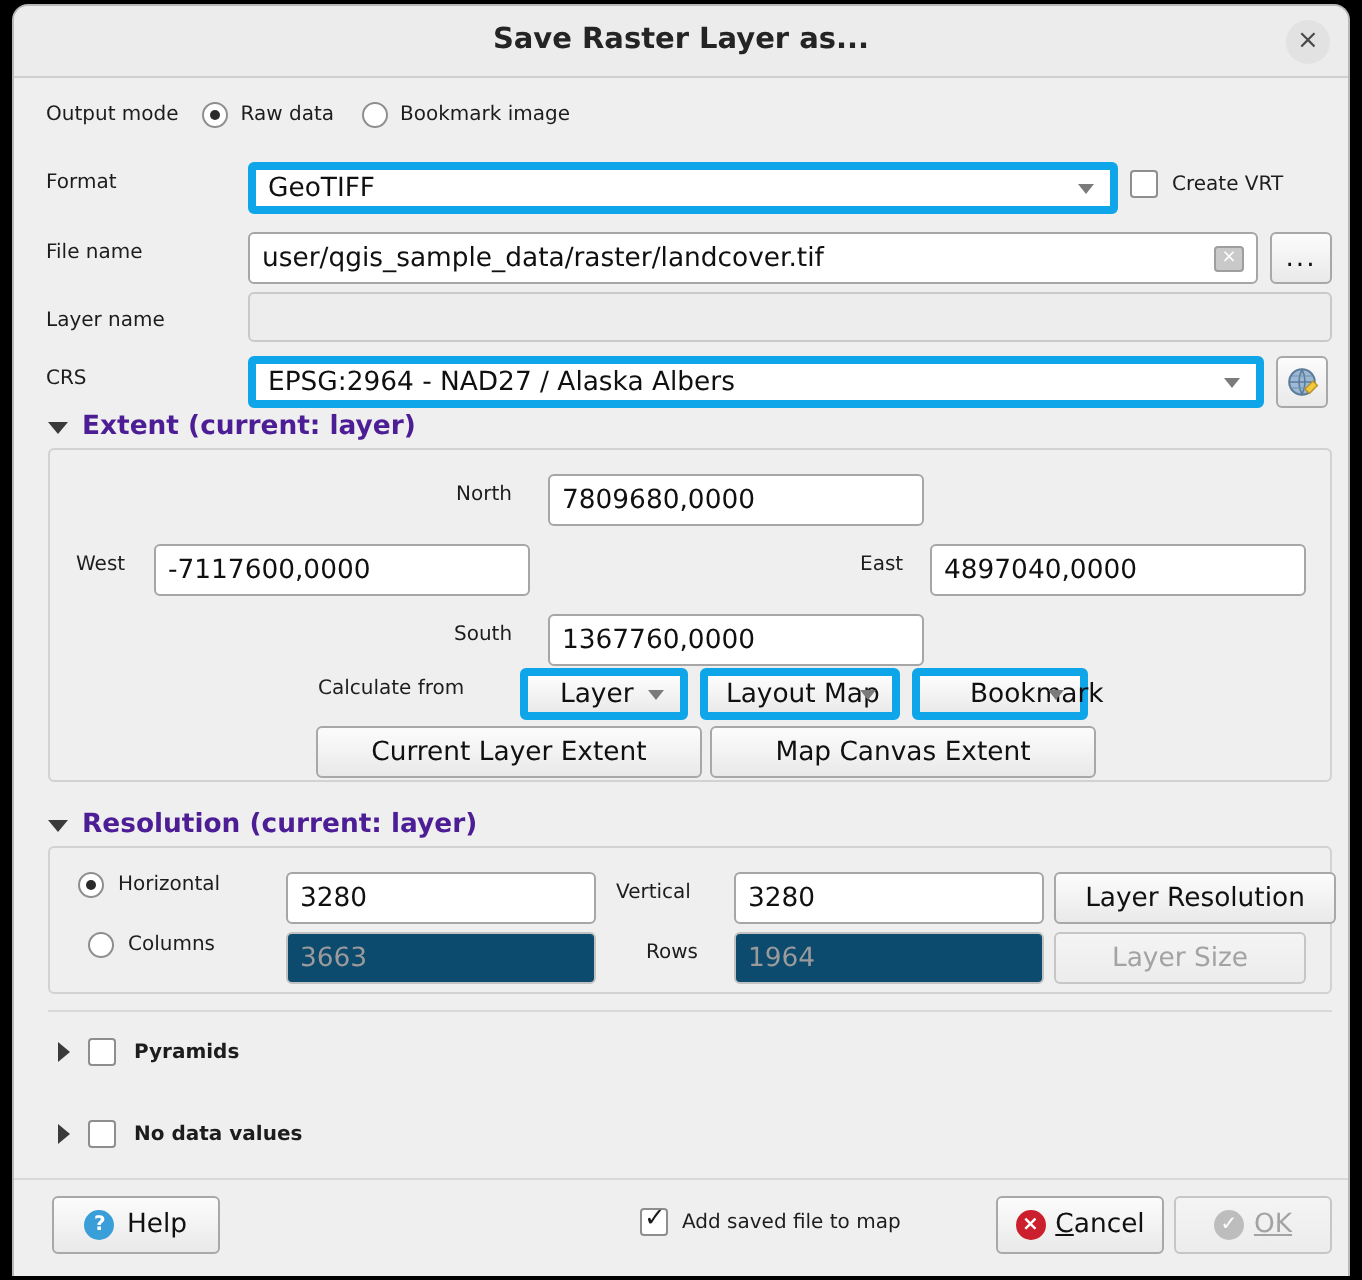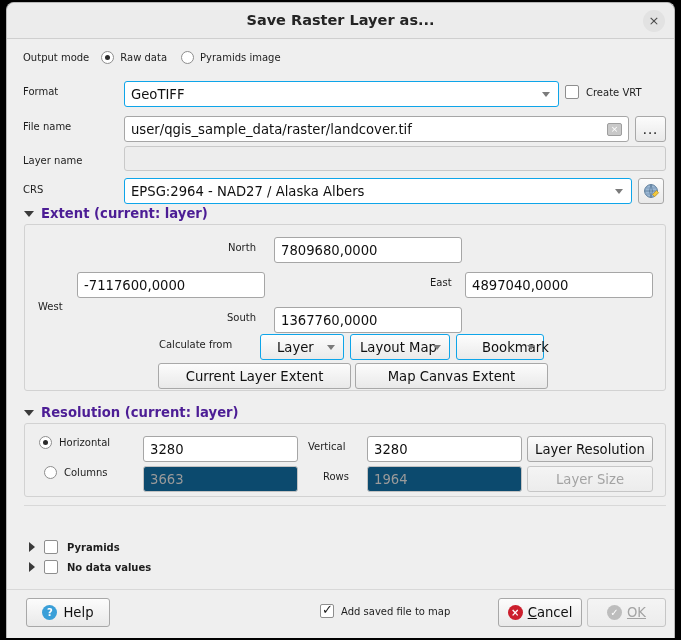--- a/index.html
+++ b/index.html
@@ -59,21 +59,21 @@
     font-size: 13.2px;
     color: #101010;
     padding: 0 6px;
     display: flex;
     align-items: center;
     height: 26px;
   }
   .field.disabled { background: #0c4a6e; border-color: #c2c2c2; color: #9a9a9a; }
   .combo {
     background: linear-gradient(#fdfdfd, #eaeaea);
-    border: 1px solid #0ea5e9;
+    border: 4px solid #0ea5e9;
     border-radius: 3px;
     font-size: 13.2px;
     color: #101010;
     padding: 0 6px;
     display: flex;
     align-items: center;
     height: 26px;
     position: relative;
   }
   .combo.white { background: #ffffff; }
@@ -201,21 +201,21 @@
   </div>
 
   <div class="row" style="left:16px; top:48px;">
     <span class="lbl">Output mode</span>
     <span style="display:inline-flex;align-items:center;gap:6px;margin-left:12px;cursor:pointer;">
       <span class="radio on"></span>
       <span class="lbl">Raw data</span>
     </span>
     <span style="display:inline-flex;align-items:center;gap:6px;margin-left:14px;cursor:pointer;">
       <span class="radio"></span>
-      <span class="lbl">Pyramids image</span>
+      <span class="lbl">Bookmark image</span>
     </span>
   </div>
 
   <span class="lbl" style="position:absolute;left:16px;top:83px;">Format</span>
   <div class="combo white" style="position:absolute;left:117px;top:78px;width:435px;">
     <span>GeoTIFF</span>
     <span class="arrow"></span>
   </div>
   <div class="row" style="left:558px; top:82px; gap:7px; cursor:pointer;">
     <span class="cb"></span>
@@ -252,21 +252,21 @@
     <span class="tri-down"></span>
     <span>Extent (current: layer)</span>
   </div>
   <div class="groupbox" style="left:17px;top:221px;width:642px;height:167px;">
 
     <span class="lbl" style="position:absolute;left:203px;top:17px;">North</span>
     <div class="field" style="position:absolute;left:249px;top:12px;width:188px;">
       <span>7809680,0000</span>
     </div>
 
-    <span class="lbl" style="position:absolute;left:13px;top:52px;margin-top:24px;">West</span>
+    <span class="lbl" style="position:absolute;left:13px;top:52px;">West</span>
     <div class="field" style="position:absolute;left:52px;top:47px;width:188px;">
       <span>-7117600,0000</span>
     </div>
 
     <span class="lbl" style="position:absolute;left:405px;top:52px;">East</span>
     <div class="field" style="position:absolute;left:440px;top:47px;width:188px;">
       <span>4897040,0000</span>
     </div>
 
     <span class="lbl" style="position:absolute;left:202px;top:87px;">South</span>
@@ -302,40 +302,40 @@
       <span class="radio on"></span>
       <span class="lbl">Horizontal</span>
     </div>
     <div class="field" style="position:absolute;left:118px;top:12px;width:155px;">
       <span>3280</span>
     </div>
     <span class="lbl" style="position:absolute;left:283px;top:17px;">Vertical</span>
     <div class="field" style="position:absolute;left:342px;top:12px;width:155px;">
       <span>3280</span>
     </div>
-    <div class="btn" style="position:absolute;left:502px;top:12px;width:126px;">Layer Resolution</div>
+    <div class="btn" style="position:absolute;left:502px;top:12px;width:141px;">Layer Resolution</div>
 
     <div class="row" style="left:19px;top:42px;gap:7px;cursor:pointer;">
       <span class="radio"></span>
       <span class="lbl">Columns</span>
     </div>
     <div class="field disabled" style="position:absolute;left:118px;top:42px;width:155px;">
       <span>3663</span>
     </div>
     <span class="lbl" style="position:absolute;left:298px;top:47px;">Rows</span>
     <div class="field disabled" style="position:absolute;left:342px;top:42px;width:155px;">
       <span>1964</span>
     </div>
     <div class="btn disabled" style="position:absolute;left:502px;top:42px;width:126px;">Layer Size</div>
   </div>
 
   <div class="sep" style="left:17px;top:502px;width:642px;"></div>
 
 
-  <div class="row" style="left:22px;top:537px;gap:9px;justify-content:center;">
+  <div class="row" style="left:22px;top:516px;gap:9px;justify-content:center;">
     <span class="tri-right"></span>
     <span class="cb"></span>
     <span class="lbl" style="font-weight:bold;">Pyramids</span>
   </div>
 
   <div class="row" style="left:22px;top:557px;gap:9px;">
     <span class="tri-right"></span>
     <span class="cb"></span>
     <span class="lbl" style="font-weight:bold;">No data values</span>
   </div>

